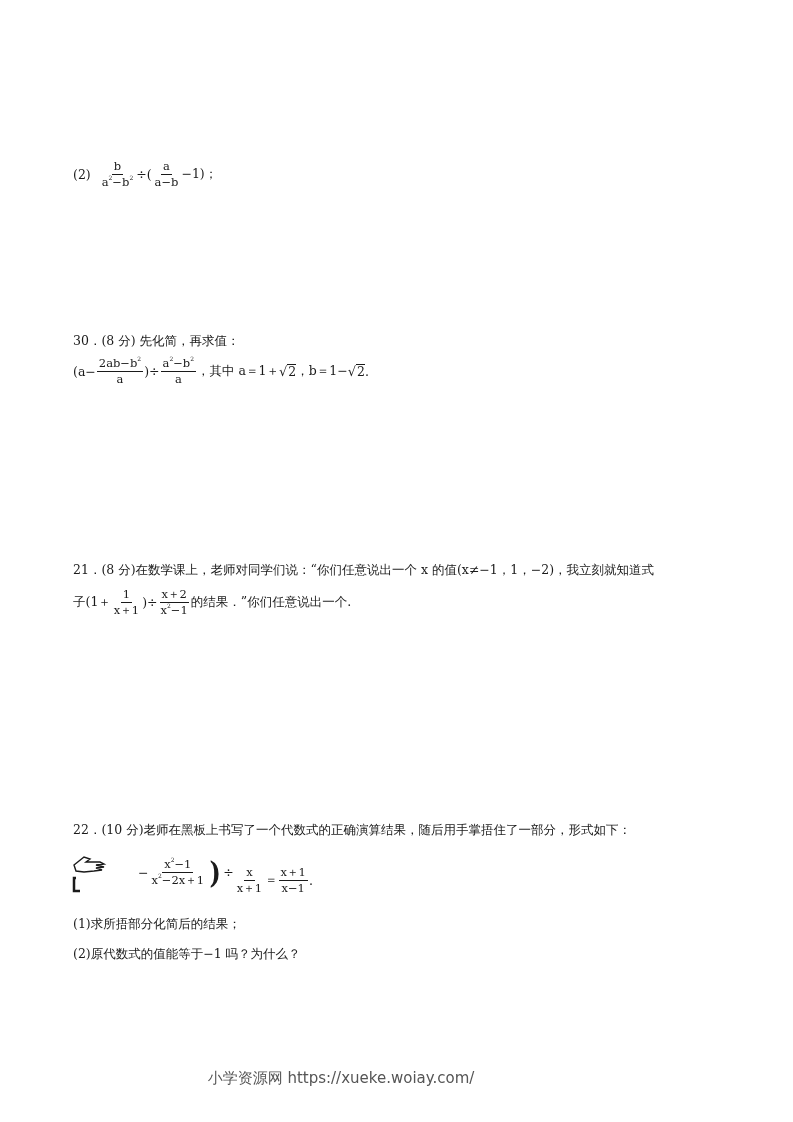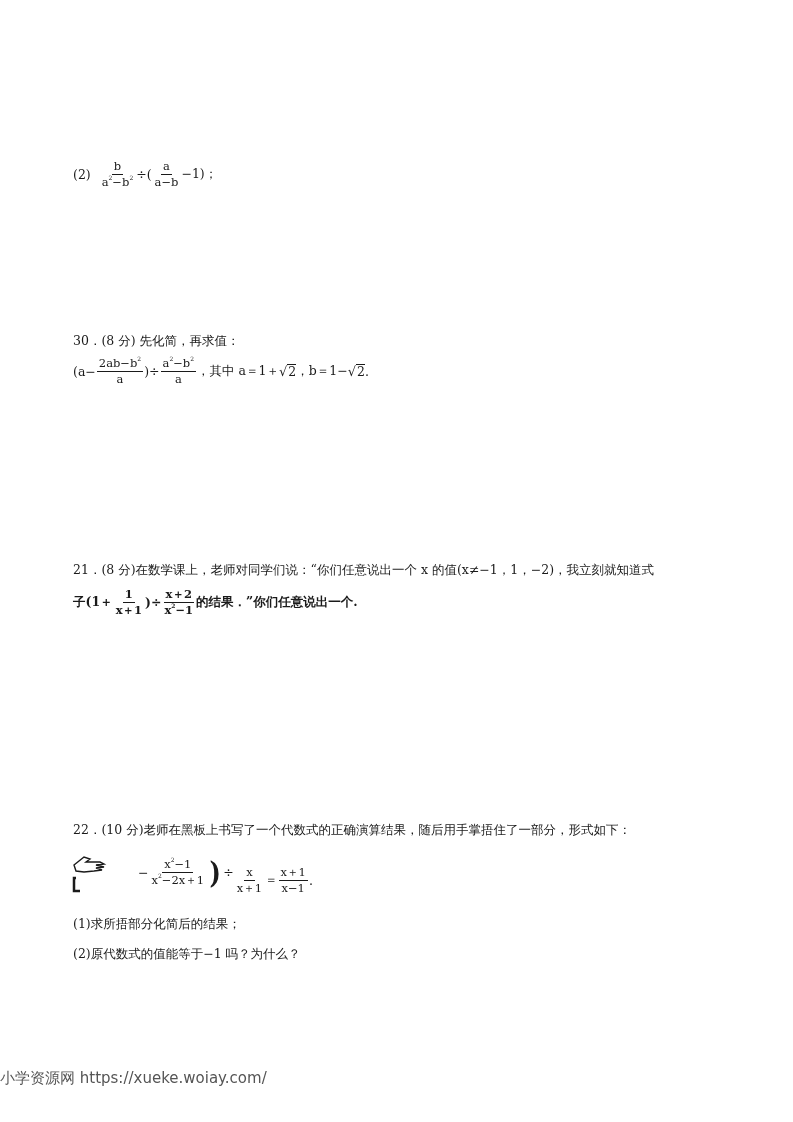--- a/index.html
+++ b/index.html
@@ -21,21 +21,21 @@
     .frac .den { padding: 1px 2px 0; }
     sup { font-size: 6px; vertical-align: top; position: relative; top: -1px; }
     .sqrt { display: inline-flex; align-items: flex-end; }
     .sqrt .radical { font-size: 13px; }
     .sqrt .radicand { border-top: 1px solid #1a1a1a; padding-left: 1px; line-height: 1.1; }
     .hand {
       display: inline-block; width: 62px; height: 40px; position: relative; margin-right: 6px;
     }
     .bigparen { font-size: 30px; font-weight: bold; line-height: 1; margin: 0 1px; transform: scaleX(0.8); display: inline-block; }
     .footer {
-      position: absolute; top: 1069px; left: 0; width: 682px; 
+      position: absolute; top: 1069px; left: 0; width: 682px; text-align: center;
       font-family: "DejaVu Sans", "Liberation Sans", sans-serif;
       font-size: 15px; color: #555555;
     }
   </style>
 </head>
 <body>
 
 <div class="line" style="top:160px;">
   <span>(2)</span>&nbsp;&nbsp;
   <span class="frac">
@@ -74,21 +74,21 @@
   <span class="sqrt">
       <span class="radical">√</span>
       <span class="radicand">2</span>
     </span>
   <span>.</span>
 </div>
 
 <div class="line" style="top:562px;text-align:right;">
   <span>21．(8 分)在数学课上，老师对同学们说：“你们任意说出一个 x 的值(x≠−1，1，−2)，我立刻就知道式</span>
 </div>
-<div class="line" style="top:588px;font-weight:bold;">
+<div class="line" style="top:588px;">
   <span>子(1＋</span>
   <span class="frac">
     <span class="num">1</span>
     <span class="den">x＋1</span>
   </span>
   <span>)÷</span>
   <span class="frac">
     <span class="num">x＋2</span>
     <span class="den"><span>x</span><sup>2</sup><span>−1</span></span>
   </span>

